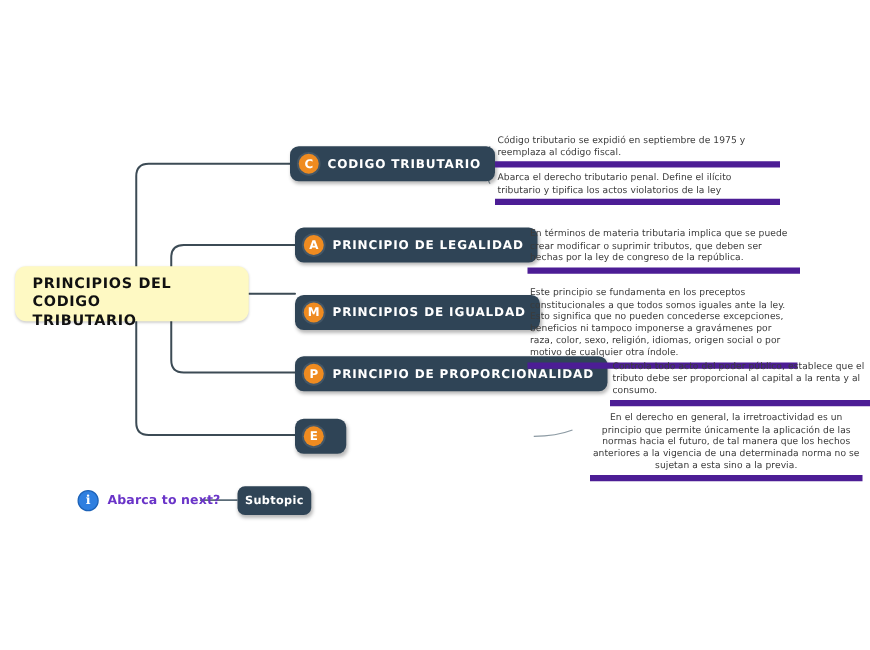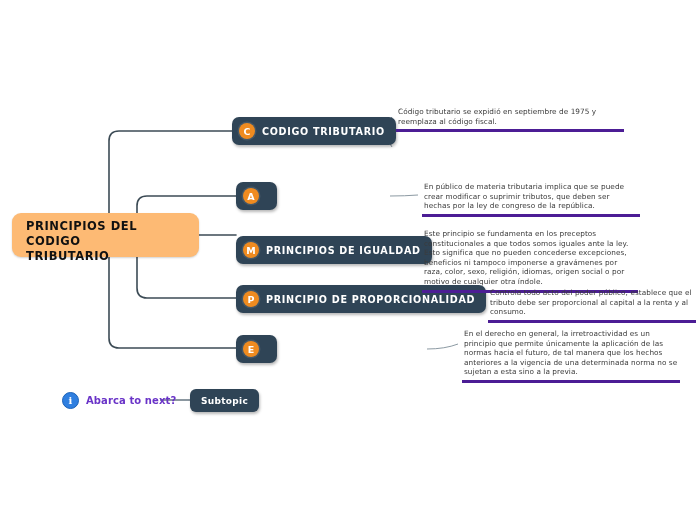--- a/index.html
+++ b/index.html
@@ -30,21 +30,21 @@
     pointer-events: none;
   }
 
   
   .root-node {
     position: absolute;
     left: 12px;
     top: 213px;
     width: 187px;
     height: 44px;
-    background: #fdba74;
+    background: #fef9c3;
     border-radius: 9px;
     box-sizing: border-box;
     padding: 6px 14px 0 14px;
     box-shadow: 0 1px 2px rgba(0,0,0,0.18);
   }
   .root-label {
     font-size: 11.5px;
     font-weight: bold;
     color: #111111;
     letter-spacing: 0.55px;
@@ -85,21 +85,21 @@
     color: #ffffff;
     letter-spacing: 0.7px;
     white-space: nowrap;
   }
 
   
   .note {
     position: absolute;
     box-sizing: border-box;
     padding: 0 2px 3px 2px;
-    border-bottom: 3px solid #4c1d95;
+    border-bottom: 5px solid #4c1d95;
   }
   .note-text {
     font-size: 7.3px;
     line-height: 9.6px;
     color: #3b3b3b;
     letter-spacing: 0.06px;
   }
 
   
   .hint {
@@ -130,21 +130,21 @@
     font-size: 10px;
     font-weight: bold;
     color: #6a34c8;
     letter-spacing: 0.1px;
     white-space: nowrap;
   }
   .subtopic {
     position: absolute;
     left: 190px;
     top: 389px;
-    width: 69px;
+    width: 59px;
     height: 23px;
     background: #2f4456;
     border-radius: 6px;
     display: flex;
     align-items: center;
     justify-content: center;
     box-shadow: 1px 2px 3px rgba(0,0,0,0.28);
   }
   .subtopic-label {
     font-size: 9px;
@@ -182,54 +182,58 @@
 TRIBUTARIO</div>
   </div>
 
   <div class="topic" style="left:232px; top:117px;">
     <div class="topic-badge">C</div>
     <div class="topic-label">CODIGO TRIBUTARIO</div>
   </div>
 
   <div class="topic" style="left:236px; top:182px;">
     <div class="topic-badge">A</div>
+    <div class="topic-label">PRINCIPIO DE LEGALIDAD</div>
   </div>
 
   <div class="topic" style="left:236px; top:236px;">
     <div class="topic-badge">M</div>
     <div class="topic-label">PRINCIPIOS DE IGUALDAD</div>
   </div>
 
   <div class="topic" style="left:236px; top:285px;">
     <div class="topic-badge">P</div>
     <div class="topic-label">PRINCIPIO DE PROPORCIONALIDAD</div>
   </div>
 
   <div class="topic" style="left:236px; top:335px;">
     <div class="topic-badge">E</div>
   </div>
 
   <div class="note" style="left:396px; top:107px; width:228px;">
     <div class="note-text">Código tributario se expidió en septiembre  de 1975 y reemplaza  al código fiscal.</div>
   </div>
 
+  <div class="note" style="left:396px; top:137px; width:228px;">
+    <div class="note-text">Abarca el derecho tributario penal.  Define el ilícito tributario y tipifica los actos violatorios de la ley</div>
+  </div>
 
   <div class="note" style="left:422px; top:182px; width:218px;">
-    <div class="note-text">En público de materia  tributaria implica que se puede crear modificar o suprimir tributos, que deben ser hechas por la ley de congreso de la república.</div>
+    <div class="note-text">En términos de materia  tributaria implica que se puede crear modificar o suprimir tributos, que deben ser hechas por la ley de congreso de la república.</div>
   </div>
 
   <div class="note" style="left:422px; top:229px; width:216px;">
     <div class="note-text">Este principio se fundamenta en los preceptos constitucionales a que todos somos iguales ante la ley. Esto significa que no pueden concederse excepciones, beneficios ni tampoco imponerse a gravámenes por raza, color, sexo, religión, idiomas, origen social o por motivo de cualquier otra índole.</div>
   </div>
 
   <div class="note" style="left:488px; top:288px; width:212px;">
     <div class="note-text">Controla todo acto del poder público, establece que el tributo debe ser proporcional al capital a la renta y al consumo.</div>
   </div>
 
-  <div class="note" style="left:462px; top:329px; width:218px;">
+  <div class="note" style="left:472px; top:329px; width:218px;text-align:center;">
     <div class="note-text">En el derecho en general, la irretroactividad es un principio que permite únicamente la aplicación de las normas hacia el futuro, de tal manera que los hechos anteriores a la vigencia de una determinada norma no se sujetan a esta sino a la previa.</div>
   </div>
 
   <div class="hint">
     <div class="info-icon">i</div>
     <div class="hint-label">Abarca to next?</div>
   </div>
 
   <div class="subtopic">
     <div class="subtopic-label">Subtopic</div>

